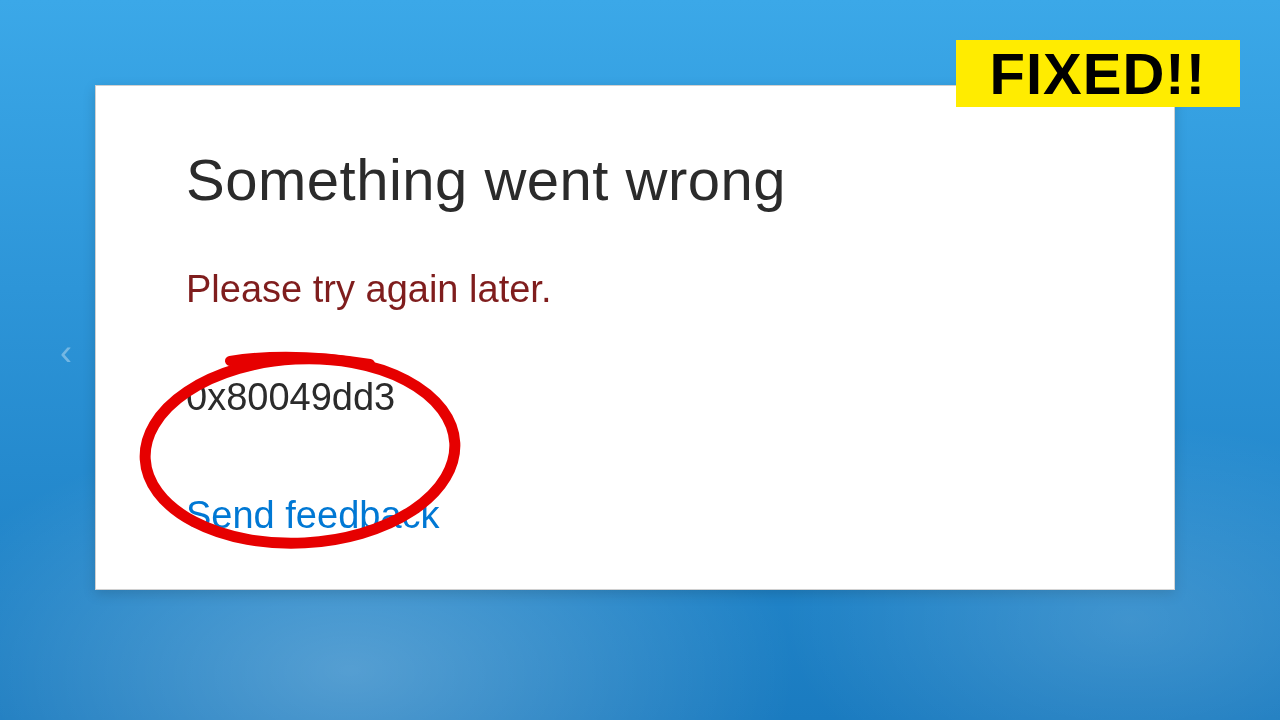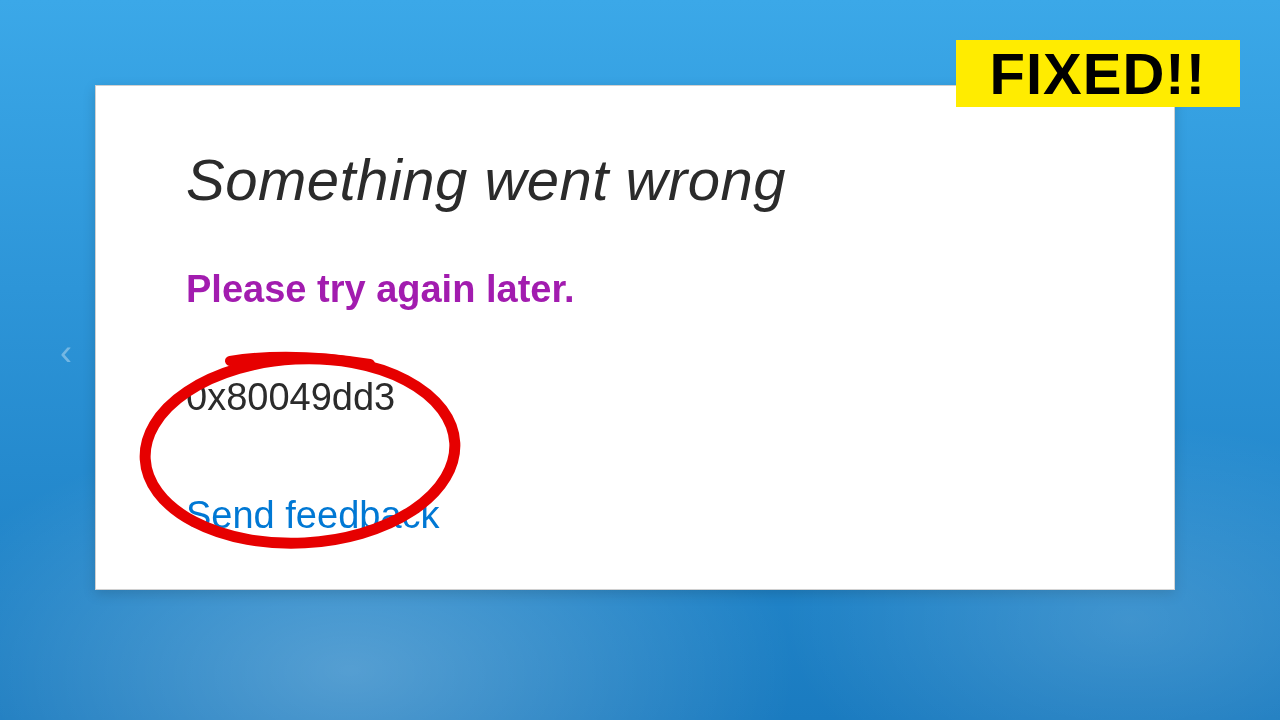--- a/index.html
+++ b/index.html
@@ -47,26 +47,25 @@
     }
     .dialog-content {
       padding: 60px 90px 40px 90px;
     }
     .dialog-title {
       font-size: 58px;
       font-weight: 300;
       color: #2b2b2b;
       letter-spacing: 0.5px;
       margin-bottom: 55px;
-      font-style: italic;
     }
     .dialog-message {
       font-size: 38px;
-      font-weight: 700;
-      color: #a21caf;
+      font-weight: 400;
+      color: #7f1d1d;
       margin-bottom: 65px;
     }
     .error-code {
       font-size: 38px;
       font-weight: 400;
       color: #2b2b2b;
       margin-bottom: 75px;
     }
     .feedback-link {
       font-size: 38px;

